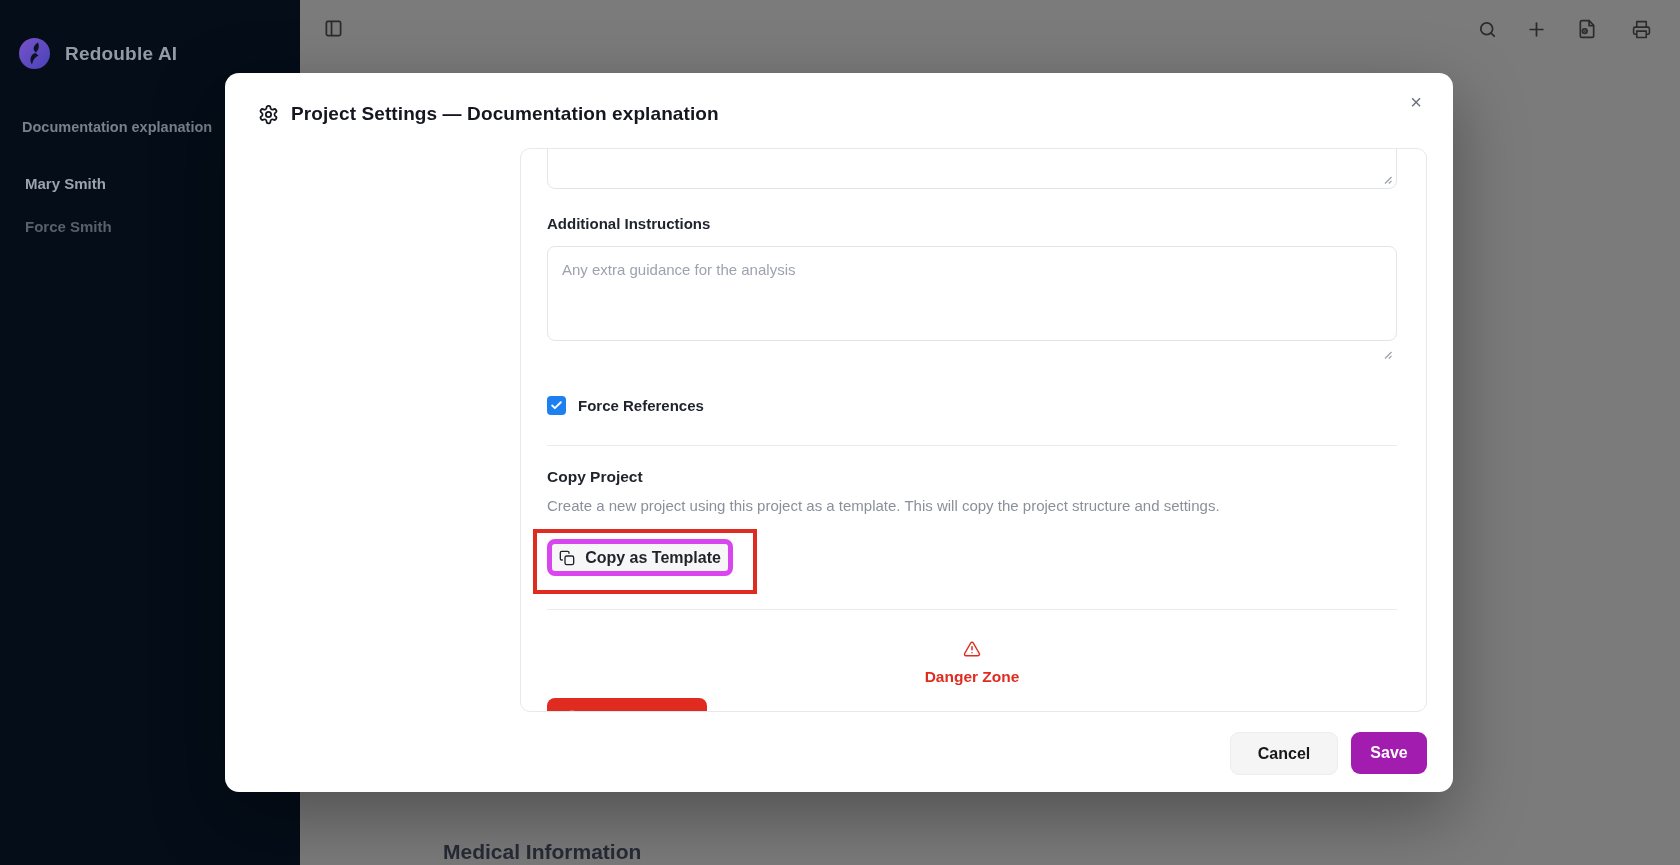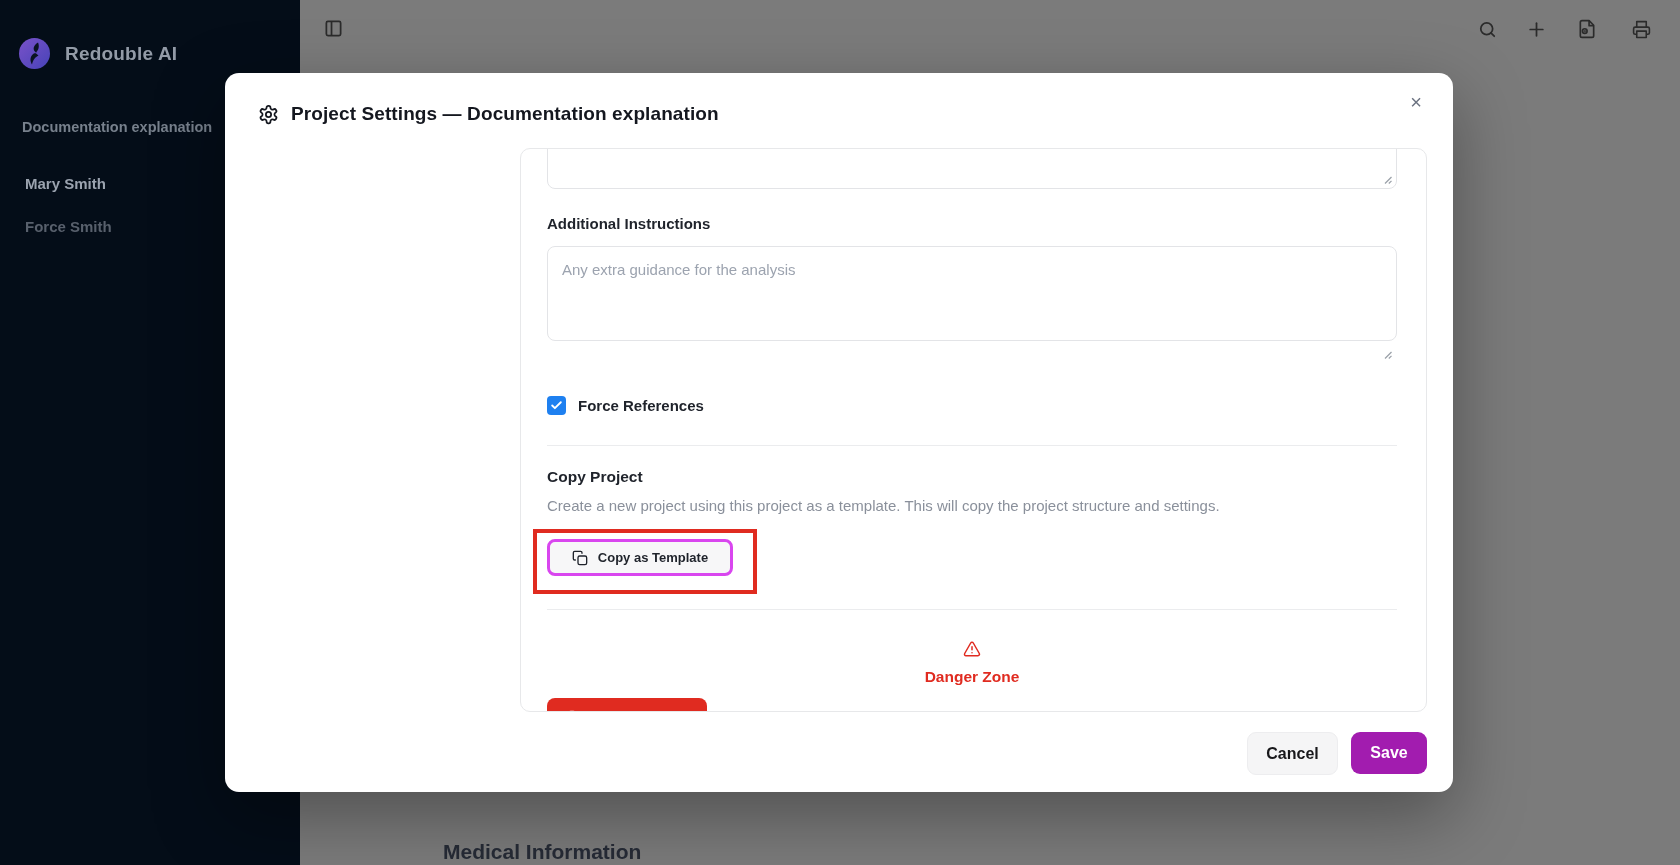--- a/index.html
+++ b/index.html
@@ -85,35 +85,35 @@
   .divider.second { margin-top:15px; }
 
   .section-title { margin-top:22px; font-size:15.5px; font-weight:700; color:#1f232b; }
   .section-desc { margin-top:10px; font-size:15px; color:#8a909b; line-height:20px; }
 
   .annotated { position:relative; margin-top:13px; margin-left:-14px; width:224px; height:65px;
     border:4px solid #e02b20; }
   .btn-secondary {
     position:absolute; left:10px; top:6px; width:186px; height:37px;
     display:flex; align-items:center; justify-content:center; gap:10px;
-    background:#f7f7f8; border:3px solid #d946ef; border-radius:8px; cursor:pointer;
-    font-family:inherit; font-size:13px; font-weight:600; color:#1f232b;
+    background:#f7f7f8; border:5px solid #d946ef; border-radius:8px; cursor:pointer;
+    font-family:inherit; font-size:16px; font-weight:600; color:#1f232b;
   }
 
   .danger-head { margin-top:30px; display:flex; align-items:center; gap:10px;flex-direction:column; }
   .danger-title { font-size:15.5px; font-weight:700; color:#e02b20; }
   .btn-danger {
     margin-top:12px; width:160px; height:40px; border:none; border-radius:8px; background:#e02b20;
     display:flex; align-items:center; justify-content:center; gap:10px; cursor:pointer;
     font-family:inherit; font-size:15px; font-weight:700; color:#fff;
   }
 
   .modal-footer { position:absolute; right:26px; bottom:17px; display:flex; gap:13px; }
   .btn-cancel {
-    width:91px; height:43px; border:1px solid #ededef; border-radius:9px; background:#f5f5f6;
+    width:108px; height:43px; border:1px solid #ededef; border-radius:9px; background:#f5f5f6;
     font-family:inherit; font-size:16px; font-weight:600; color:#18181b; cursor:pointer;
   }
   .btn-save {
     width:76px; height:42px; border:none; border-radius:9px; background:#a21caf;
     font-family:inherit; font-size:16px; font-weight:700; color:#fff; cursor:pointer;
   }
 </style>
 </head>
 <body>
 

